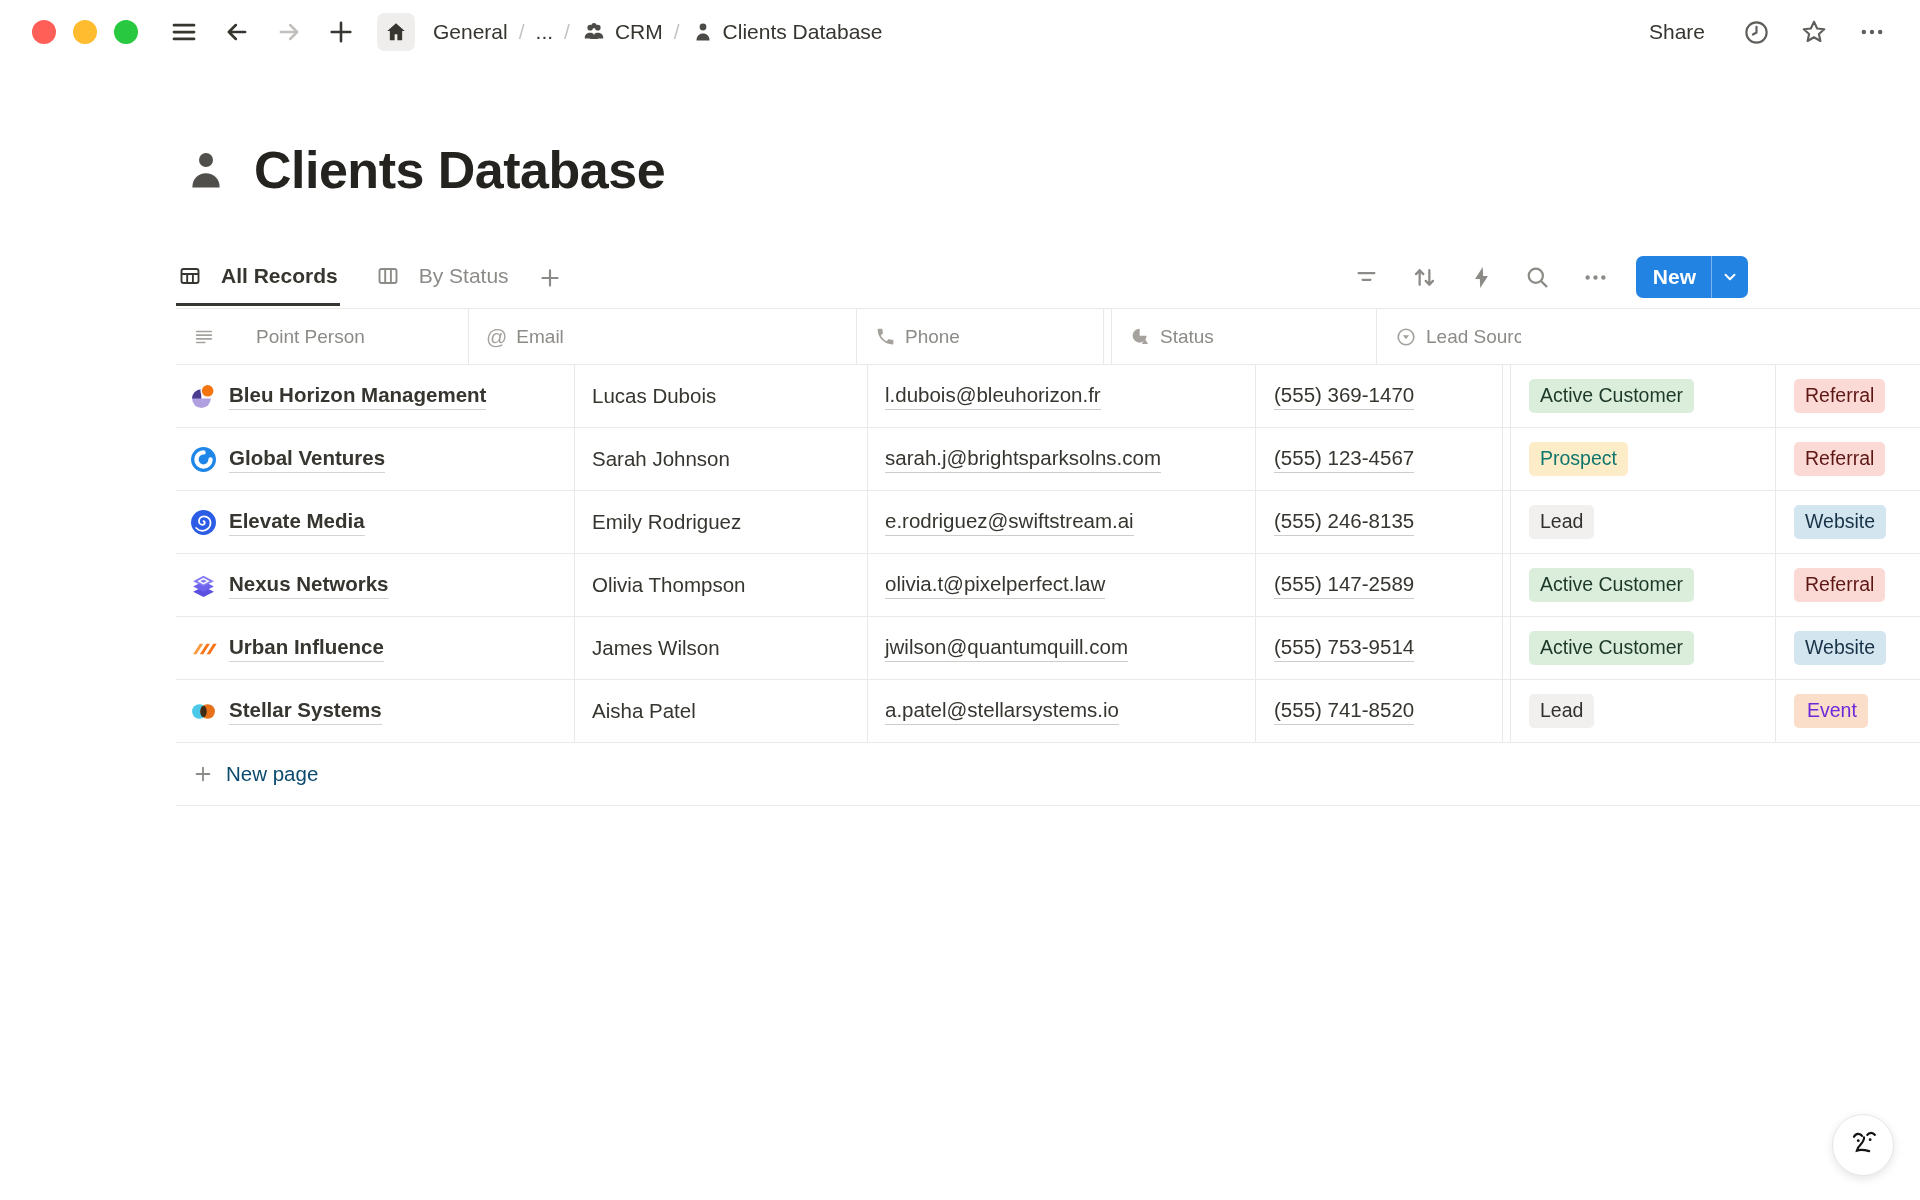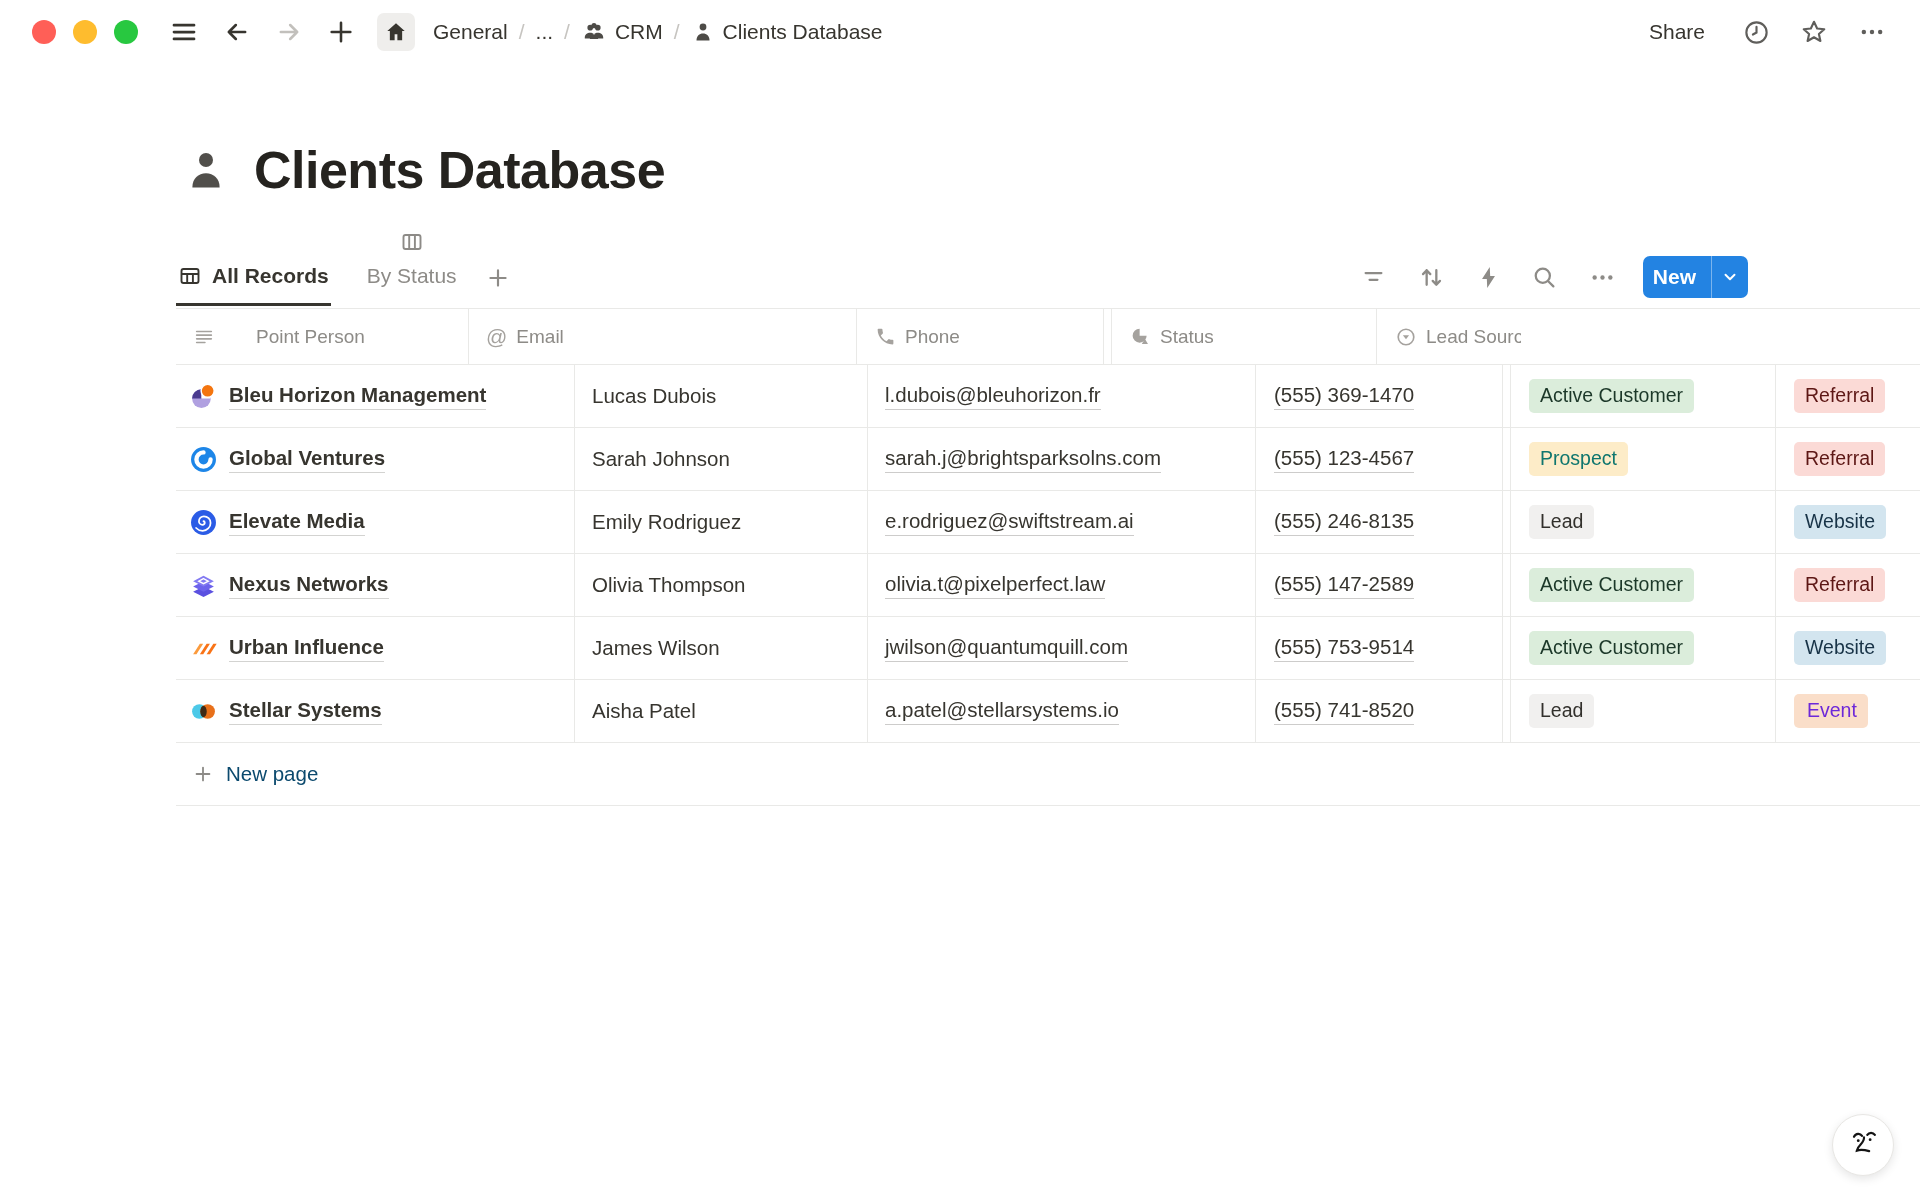--- a/index.html
+++ b/index.html
@@ -25,30 +25,30 @@
   .topbar-right .tb-icon { margin-left:30px; }
 
   
   .hero { position:absolute; top:140px; left:182px; display:flex; align-items:center; gap:24px; }
   .hero h1 { font-size:52px; font-weight:700; letter-spacing:-0.5px; color:#25231f; }
 
   
   .viewbar { position:absolute; top:248px; left:0; width:1920px; height:58px;
     display:flex; align-items:center; }
   .tabs { display:flex; align-items:flex-end; margin-left:176px; height:100%; }
-  .tab { display:flex; align-items:center; gap:10px; font-size:21px; padding:0 2px 15px 2px;
+  .tab { display:flex; align-items:flex-start; gap:19px; font-size:21px; padding:0 2px 15px 2px;
     cursor:pointer; }
   .tab.active { font-weight:700; color:#37352f; border-bottom:3px solid #37352f; }
-  .tab.inactive { color:#8d8b87; margin-left:34px; border-bottom:3px solid transparent;flex-direction:column; }
+  .tab.inactive { color:#8d8b87; margin-left:34px; border-bottom:3px solid transparent; }
   .tab-add { margin-left:26px; padding-bottom:15px; }
   .controls { margin-left:auto; display:flex; align-items:center; margin-right:172px; }
   .controls .tb-icon { margin-left:30px; }
   .new-btn { margin-left:26px; height:42px; border-radius:7px; display:flex; align-items:stretch;
     overflow:hidden; cursor:pointer; }
-  .new-btn .nb-label { display:flex; align-items:center; padding:0 15px 0 10px; color:#fff;
+  .new-btn .nb-label { display:flex; align-items:center; padding:0 15px 0 17px; color:#fff;
     font-size:21px; font-weight:700; }
   .new-btn .nb-divider { width:1px; background:rgba(255,255,255,0.4); }
   .new-btn .nb-caret { width:36px; display:flex; align-items:center; justify-content:center; }
 
   
   .db { position:absolute; top:308px; left:176px; width:1744px; border-top:1px solid #e9e9e7; }
   .t-row { display:flex; align-items:center; height:63px; border-bottom:1px solid #e9e9e7; }
   .t-row.header { height:56px; color:#8d8b87; font-size:19px; }
   .cell { height:100%; display:flex; align-items:center; border-right:1px solid #e9e9e7;
     overflow:hidden; white-space:nowrap; }

